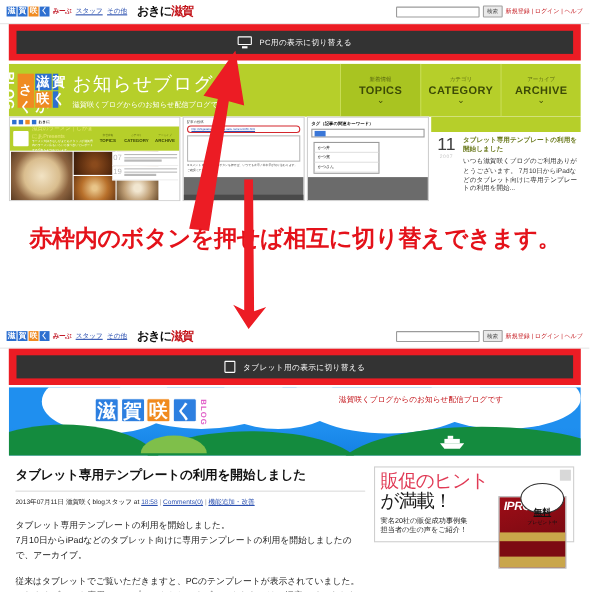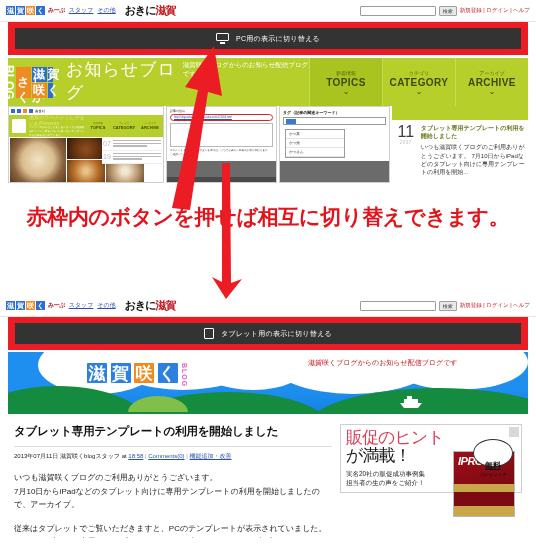--- a/index.html
+++ b/index.html
@@ -93,21 +93,21 @@
     color: #fff; font-size: 12px; font-weight: bold; text-align: center; line-height: 15px;
   }
   .lg-a { background: #2d6fd0; }
   .lg-b { background: #2d6fd0; }
   .lg-c { background: #ef8b22; }
   .lg-d { background: #2d6fd0; }
   .lg-side {
     grid-row: 1 / span 2; background: #ef8b22; color: #fff; font-size: 5px;
     writing-mode: vertical-rl; display: flex; align-items: center; justify-content: center;
   }
-  .gh-titles { flex: 1; display: flex; justify-content: center; padding-left: 6px; }
+  .gh-titles { flex: 1; display: flex; flex-direction: column; justify-content: center; padding-left: 6px; }
   .gh-title { color: #ffffff; font-size: 17px; letter-spacing: 1px; }
   .gh-sub { color: #ffffff; font-size: 6.5px; margin-top: 3px; }
   .gh-nav { display: flex; }
   .gh-navitem {
     width: 73px; display: flex; flex-direction: column; align-items: center; justify-content: center;
     border-left: 1px solid #c8dd55;
   }
   .gh-navitem.alt { background: #a9c421; }
   .nav-jp { font-size: 5px; color: #5b6a10; margin-bottom: 1px; }
   .nav-en { font-size: 10px; font-weight: bold; color: #3c4a06; letter-spacing: 0.4px; }
@@ -510,21 +510,21 @@
         <div class="art-meta">
           <span>2013年07月11日</span>
           <span>滋賀咲くblogスタッフ</span>
           <span>at</span>
           <a>18:58</a>
           <span class="sep">|</span>
           <a>Comments(0)</a>
           <span class="sep">|</span>
           <a>機能追加・改善</a>
         </div>
-        <div class="art-p">いつも滋賀咲くブログのご利用ありがとうございます。</div>
+        <div class="art-p">タブレット専用テンプレートの利用を開始しました。</div>
         <div class="art-p tight">7月10日からiPadなどのタブレット向けに専用テンプレートの利用を開始しましたので、アーカイブ。</div>
         <div class="art-p">従来はタブレットでご覧いただきますと、PCのテンプレートが表示されていました。</div>
         <div class="art-p tight">これをタブレット専用のテンプレートとし、タブレットならではの幅広レイアウトや、スワイ</div>
       </div>
 
       <div class="ad">
         <div class="ad-frame">
           <div class="ad-corner"></div>
           <div class="ad-book">
             <div class="band"></div>

